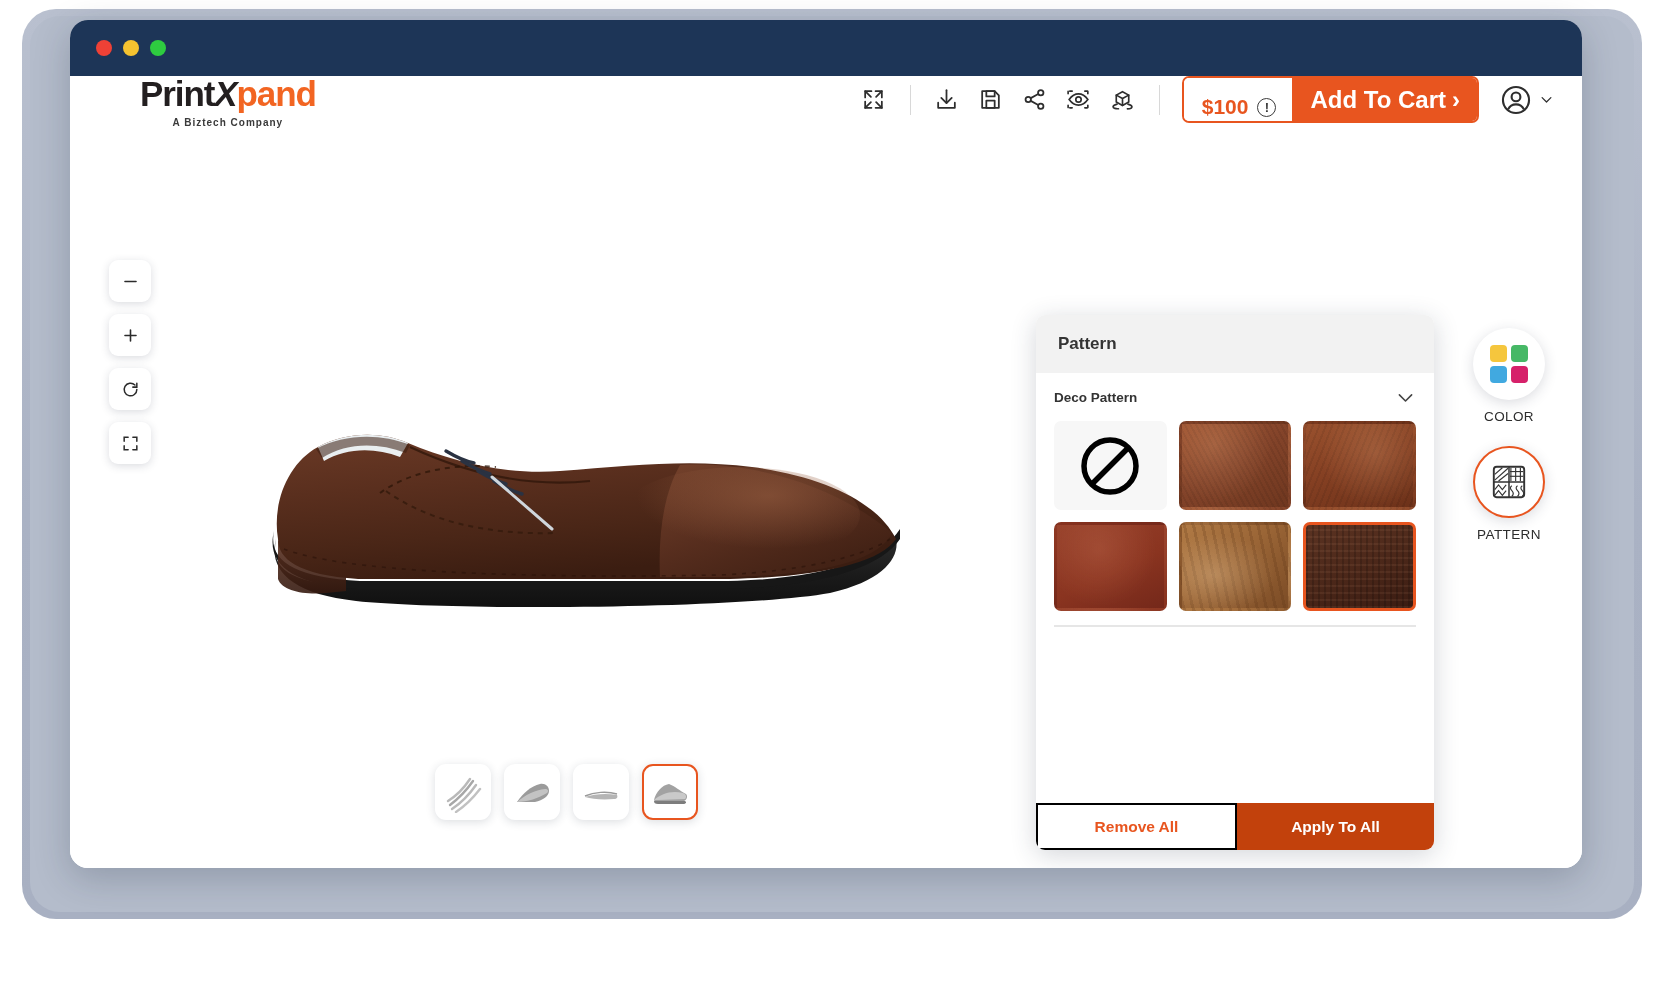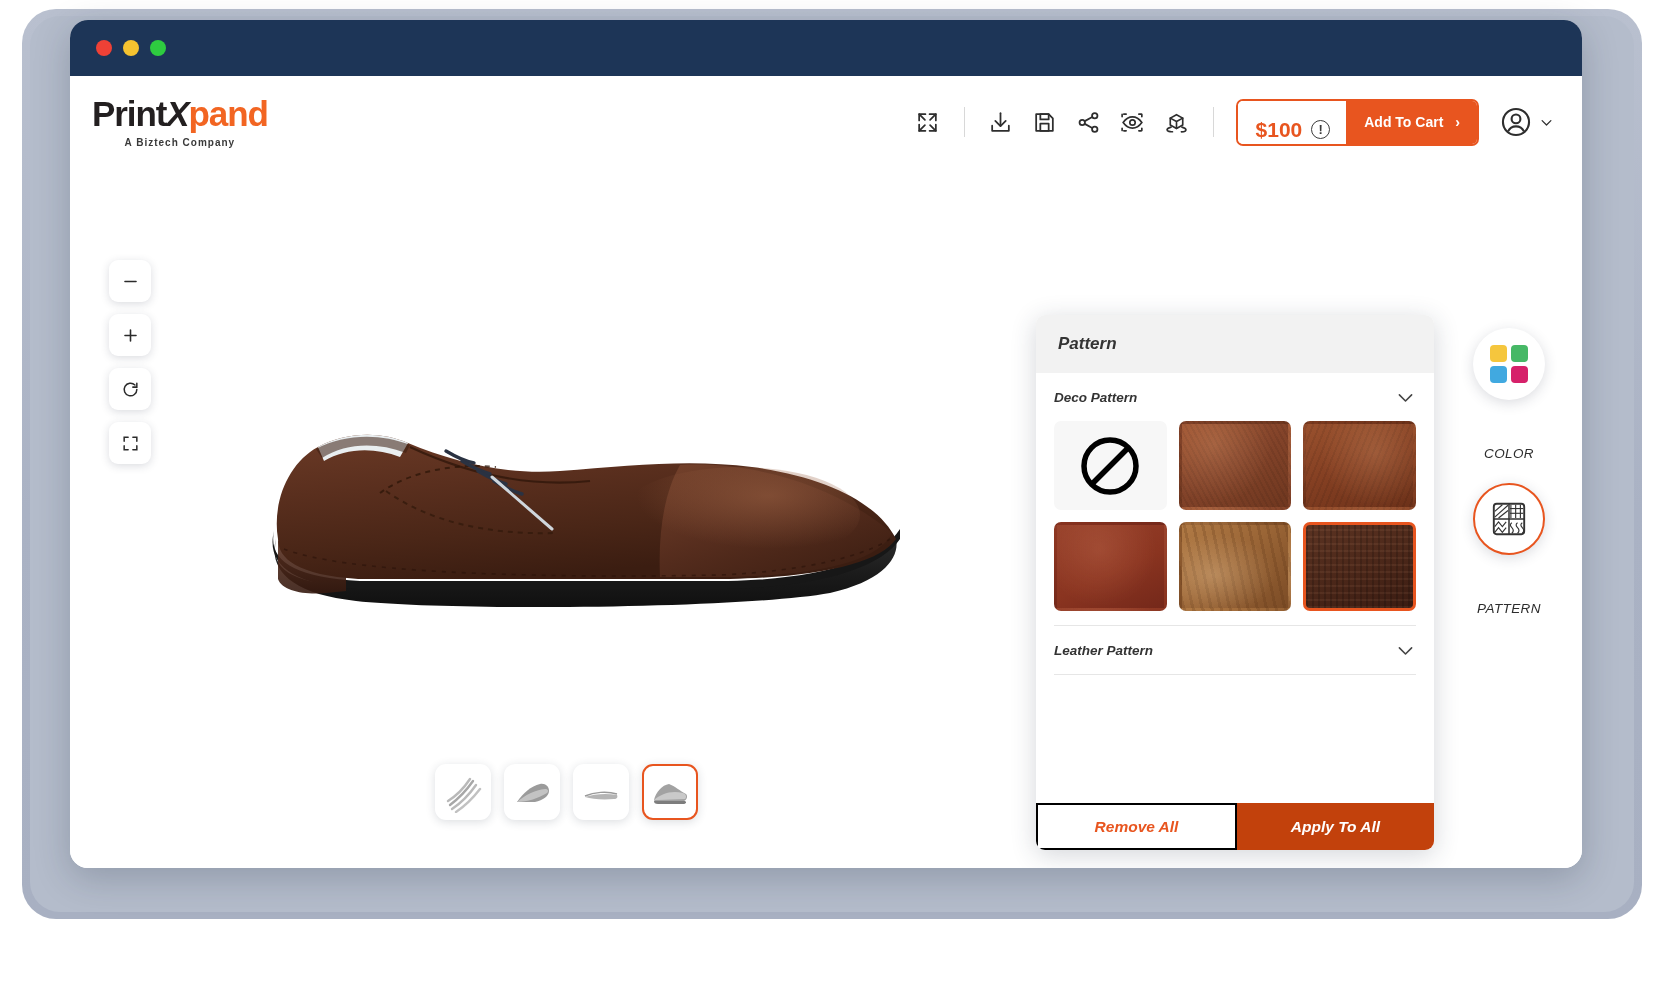--- a/index.html
+++ b/index.html
@@ -52,24 +52,25 @@
   }
   .dot { width: 16px; height: 16px; border-radius: 50%; }
   .dot.red    { background: #ef4136; }
   .dot.yellow { background: #f5c330; }
   .dot.green  { background: #2ecc40; }
 
   
   .app-header {
     height: 92px;
     display: flex;
-    align-items: center;
+    align-items: flex-start;
     padding: 0 28px 0 22px;
     background: #fff;
     position: relative;
+    margin-left: 48px;
   }
   .logo-wrap { display: flex; flex-direction: column; align-items: center; margin-left: 0; }
   .logo-main {
     font-size: 35px; font-weight: 700; letter-spacing: -1.1px;
     color: #231f20; line-height: 1; white-space: nowrap;
   }
   .logo-main .x { color: #231f20; font-style: italic; }
   .logo-main .orange { color: #f26522; }
   .logo-sub {
     font-size: 10px; font-weight: 700; color: #3a3a3a;
@@ -105,36 +106,35 @@
   }
   .price-val { color: #e8551f; font-size: 21px; font-weight: 700; }
   .info-ic {
     width: 19px; height: 19px; border-radius: 50%;
     border: 1.8px solid #3b3b3b;
     display: flex; align-items: center; justify-content: center;
     font-size: 13px; font-weight: 700; color: #3b3b3b; line-height: 1;
   }
   .atc-btn {
     background: #e8551f; color: #fff;
-    display: flex; align-items: center; gap: 12px;
+    display: flex; align-items: center; gap: 6px;
     padding: 0 17px 0 18px;
-    font-size: 14px; font-weight: 700;
+    font-size: 24px; font-weight: 700;
     cursor: pointer;
   }
   .user-group {
     display: flex; align-items: center; gap: 6px;
     margin-left: 20px; cursor: pointer; color: #2e2e2e;
   }
 
   
   .canvas {
     position: relative;
     height: 700px;
     background: #fff;
-    font-style: italic;
   }
 
   
   .zoomcol {
     position: absolute;
     left: 39px; top: 92px;
     display: flex; flex-direction: column; gap: 12px;
   }
   .zbtn {
     width: 42px; height: 42px; border-radius: 9px;
@@ -237,21 +237,21 @@
   }
 
   
   .rail {
     position: absolute;
     right: 18px; top: 160px;
     width: 110px;
     display: flex; flex-direction: column;
     align-items: center; gap: 22px;
   }
-  .tool { display: flex; flex-direction: column; align-items: center; cursor: pointer; gap: 37px; }
+  .tool { display: flex; flex-direction: column; align-items: center; cursor: pointer; }
   .tool-circle {
     width: 72px; height: 72px; border-radius: 50%;
     background: #fff;
     box-shadow: 0 3px 13px rgba(40,50,70,.17);
     display: flex; align-items: center; justify-content: center;
     border: 2.5px solid transparent;
   }
   .tool.active .tool-circle { border-color: #e8551f; }
   .tool-label {
     margin-top: 9px;
@@ -541,26 +541,20 @@
                    linear-gradient(135deg,#b07a45,#9a6536 48%,#7c4c26);"></div>
 
             <div class="sw sel" style="background:
                    repeating-linear-gradient(90deg, rgba(0,0,0,.17) 0 2px, transparent 2px 6px),
                    repeating-linear-gradient(0deg, rgba(255,190,150,.07) 0 2px, transparent 2px 7px),
                    linear-gradient(160deg,#5b3322,#4b2719 55%,#3b1c12);"></div>
           </div>
 
           <div class="divider"></div>
 
-          <div class="acc-head">
-            <span>Leather Pattern</span>
-            <svg class="chev" width="21" height="21" viewBox="0 0 24 24" fill="none" stroke="currentColor" stroke-width="1.8" stroke-linecap="round" stroke-linejoin="round">
-              <polyline points="5,9 12,16 19,9"></polyline>
-            </svg>
-          </div>
 
           <div class="divider"></div>
         </div>
 
         <div class="panel-foot">
           <div class="foot-btn ghost">Remove All</div>
           <div class="foot-btn solid">Apply To All</div>
         </div>
       </div>
 

